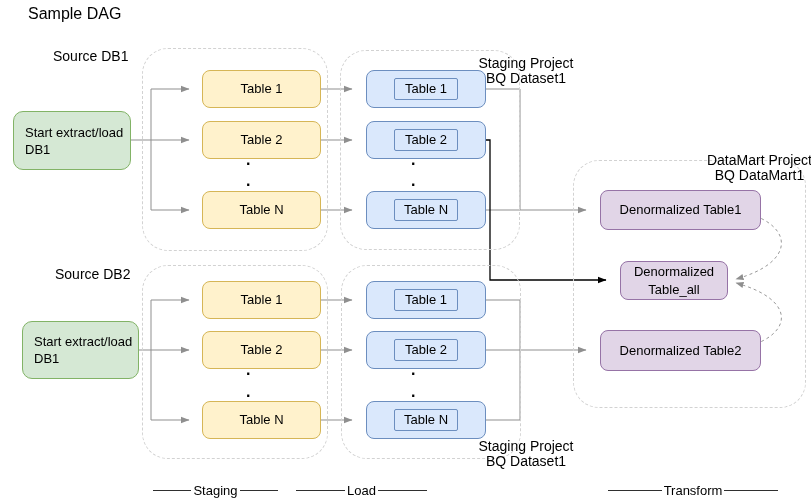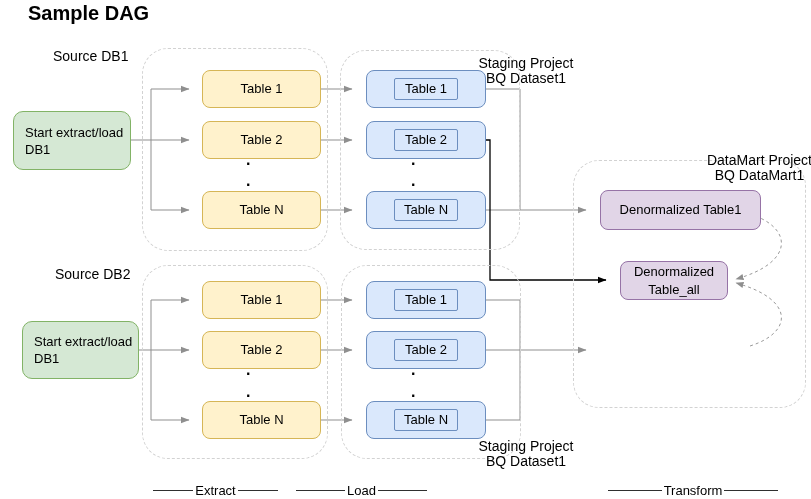--- a/index.html
+++ b/index.html
@@ -17,21 +17,21 @@
   .green{background:#d5e8d4;border:1.3px solid #82b366;border-radius:10px;
          justify-content:flex-start;text-align:left;padding-left:11px;line-height:17px;}
   .yellow{background:#fff2cc;border:1.3px solid #d6b656;}
   .blue{background:#dae8fc;border:1.3px solid #6c8ebf;}
   .purple{background:#e1d5e7;border:1.3px solid #9673a6;}
   .inner{border:1px solid #6c8ebf;background:#dae8fc;border-radius:2px;
          padding:2px 0;width:62px;text-align:center;font-size:13px;line-height:16px;}
   .lbl{position:absolute;font-size:14px;line-height:15px;color:#000;}
   .pre{white-space:pre-line;}
   .center{text-align:center;}
-  .title{font-size:20px;font-weight:bold;}
+  .title{font-size:16px;font-weight:normal;}
   .dot{position:absolute;font-size:16px;font-weight:bold;line-height:16px;height:16px;}
   .legend{position:absolute;top:482px;display:flex;align-items:center;font-size:13px;height:16px;}
   .lline{flex:1;height:0;border-top:1px solid #2f2f2f;}
   .ltext{padding:0 2px;background:#fff;}
 </style>
 </head>
 <body>
 
 <div id="stage">
 
@@ -141,24 +141,25 @@
   <div class="lbl pre center" style="left:460px;top:439px;width:132px;">Staging Project
 BQ Dataset1</div>
 
   <div class="cont" style="left:573px;top:160px;width:233px;height:248px;"></div>
   <div class="lbl pre center" style="left:694px;top:153px;width:131px;">DataMart Project
 BQ DataMart1</div>
 
   <div class="node purple" style="left:589px;top:190px;width:161px;height:40px;">Denormalized Table1</div>
   <div class="node purple pre" style="left:609px;top:261px;width:108px;height:39px;line-height:18px;">Denormalized
 Table_all</div>
+  <div class="node purple" style="left:589px;top:330px;width:161px;height:41px;">Denormalized Table2</div>
 
   <div class="legend" style="left:153px;width:125px;">
     <span class="lline"></span>
-    <span class="ltext">Extract</span>
+    <span class="ltext">Staging</span>
     <span class="lline"></span>
   </div>
   <div class="legend" style="left:296px;width:131px;">
     <span class="lline"></span>
     <span class="ltext">Load</span>
     <span class="lline"></span>
   </div>
   <div class="legend" style="left:608px;width:170px;">
     <span class="lline"></span>
     <span class="ltext">Transform</span>

